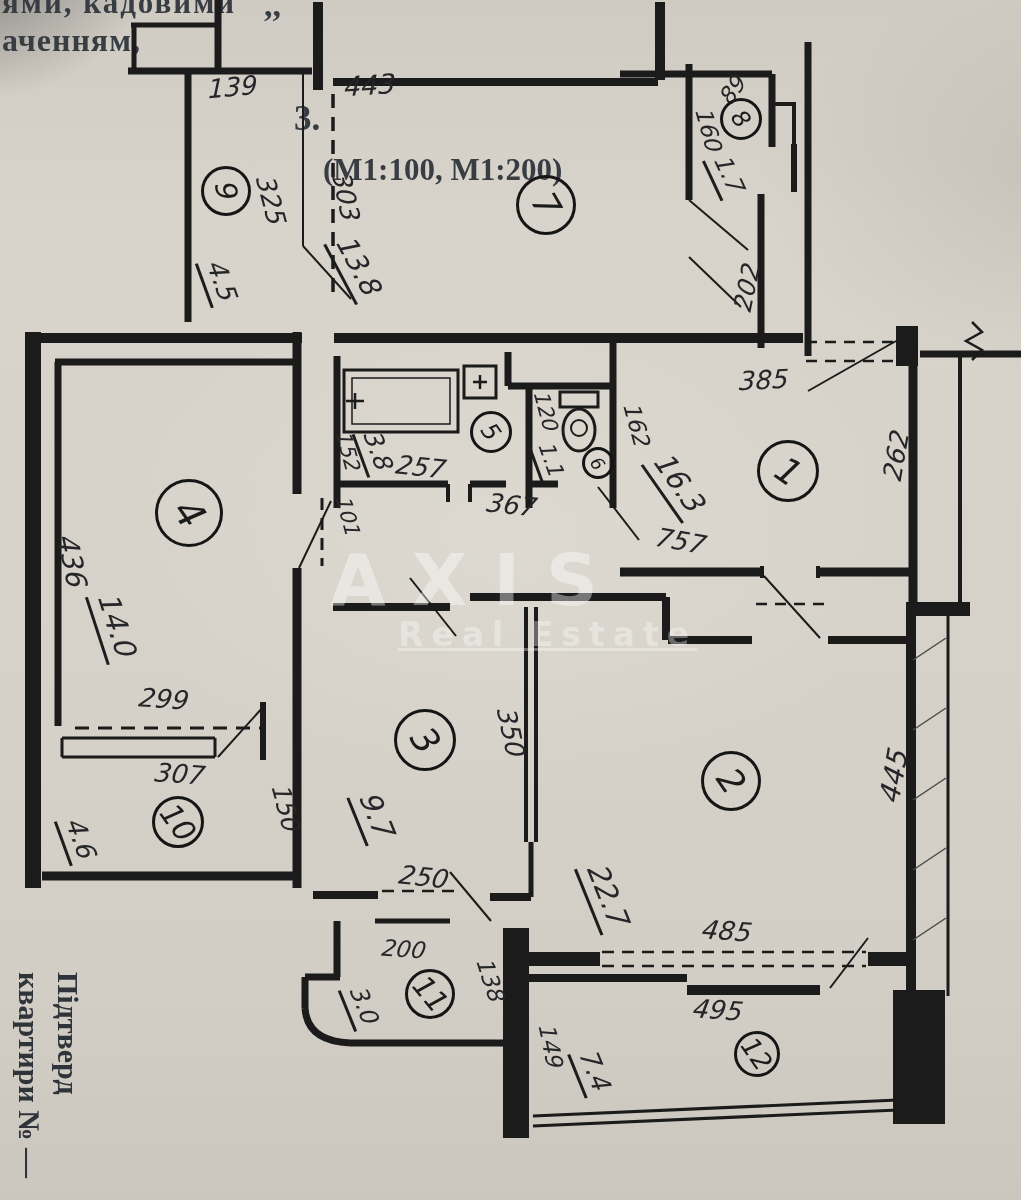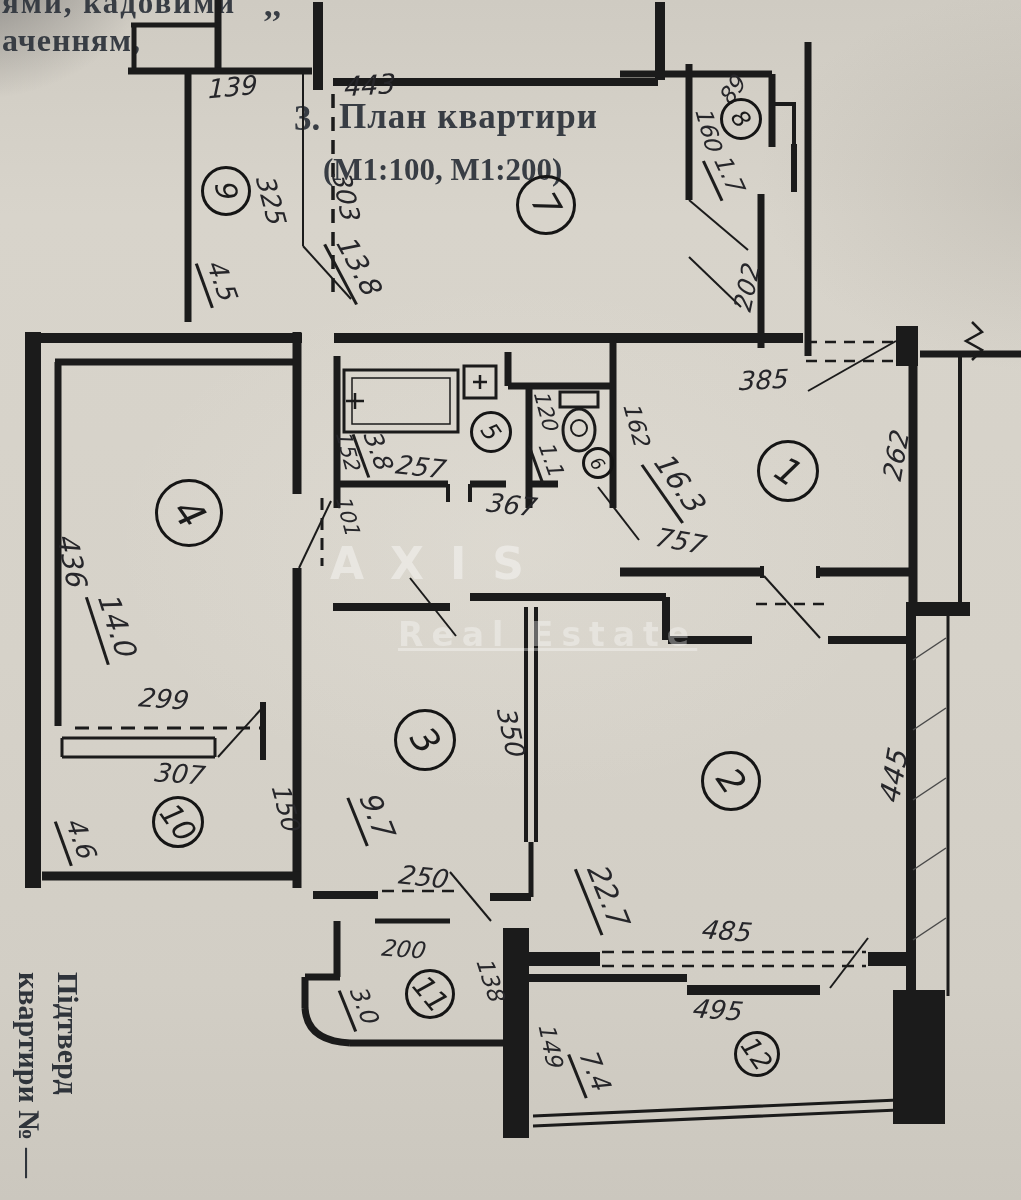--- a/index.html
+++ b/index.html
@@ -20,21 +20,21 @@
   .frag2{top:22px;left:2px;font-size:32px;letter-spacing:1px;}
   .title-prefix{top:99px;left:294px;font-size:35px;}
   .title-main{top:97px;left:339px;font-size:35px;letter-spacing:1px;}
   .title-scale{top:152px;left:323px;font-size:31px;}
   .margin-note{
     position:absolute;left:88px;top:972px;width:330px;
     transform:rotate(90deg);transform-origin:0 0;
     color:#2f343b;font-weight:bold;font-size:30px;line-height:39px;white-space:nowrap;
   }
   .watermark{position:absolute;color:rgba(255,255,255,.40);font-family:"DejaVu Sans",sans-serif;font-weight:bold;white-space:nowrap;}
-  .wm1{left:330px;top:538px;font-size:44px;letter-spacing:26px;}
+  .wm1{left:330px;top:538px;font-size:72px;letter-spacing:26px;}
   .wm2{left:398px;top:615px;font-size:33px;letter-spacing:8px;color:rgba(255,255,255,.34);text-decoration:underline;}
   .dim{
     position:absolute;color:#26262a;font-family:"DejaVu Sans",sans-serif;font-style:italic;
     white-space:nowrap;transform-origin:center center;
   }
   .dim.ul{border-bottom:3px solid #1d1d1d;padding:0 3px 2px 3px;}
   .room-circle{
     position:absolute;border:3.5px solid #151515;border-radius:50%;
     display:flex;align-items:center;justify-content:center;box-sizing:border-box;
     background:transparent;
@@ -45,21 +45,20 @@
 </style>
 </head>
 <body>
 
 <div id="page">
 
   <div class="printed frag1">ями, кадовими</div>
   <div class="printed fragq">,,</div>
   <div class="printed frag2">аченням,</div>
   <div class="printed title-prefix">3.</div>
-  <div class="printed title-main">План квартири</div>
   <div class="printed title-scale">(М1:100, М1:200)</div>
 
   <svg width="1021" height="1200" viewBox="0 0 1021 1200">
 
     <g>
 
       <path class="ink" stroke-width="10" d="M318,2 V90 M660,2 V80"></path>
       <path class="ink" stroke-width="7" d="M218,0 V70"></path>
       <path class="ink" stroke-width="5" d="M131,25 H221 M134,25 V70"></path>
 

